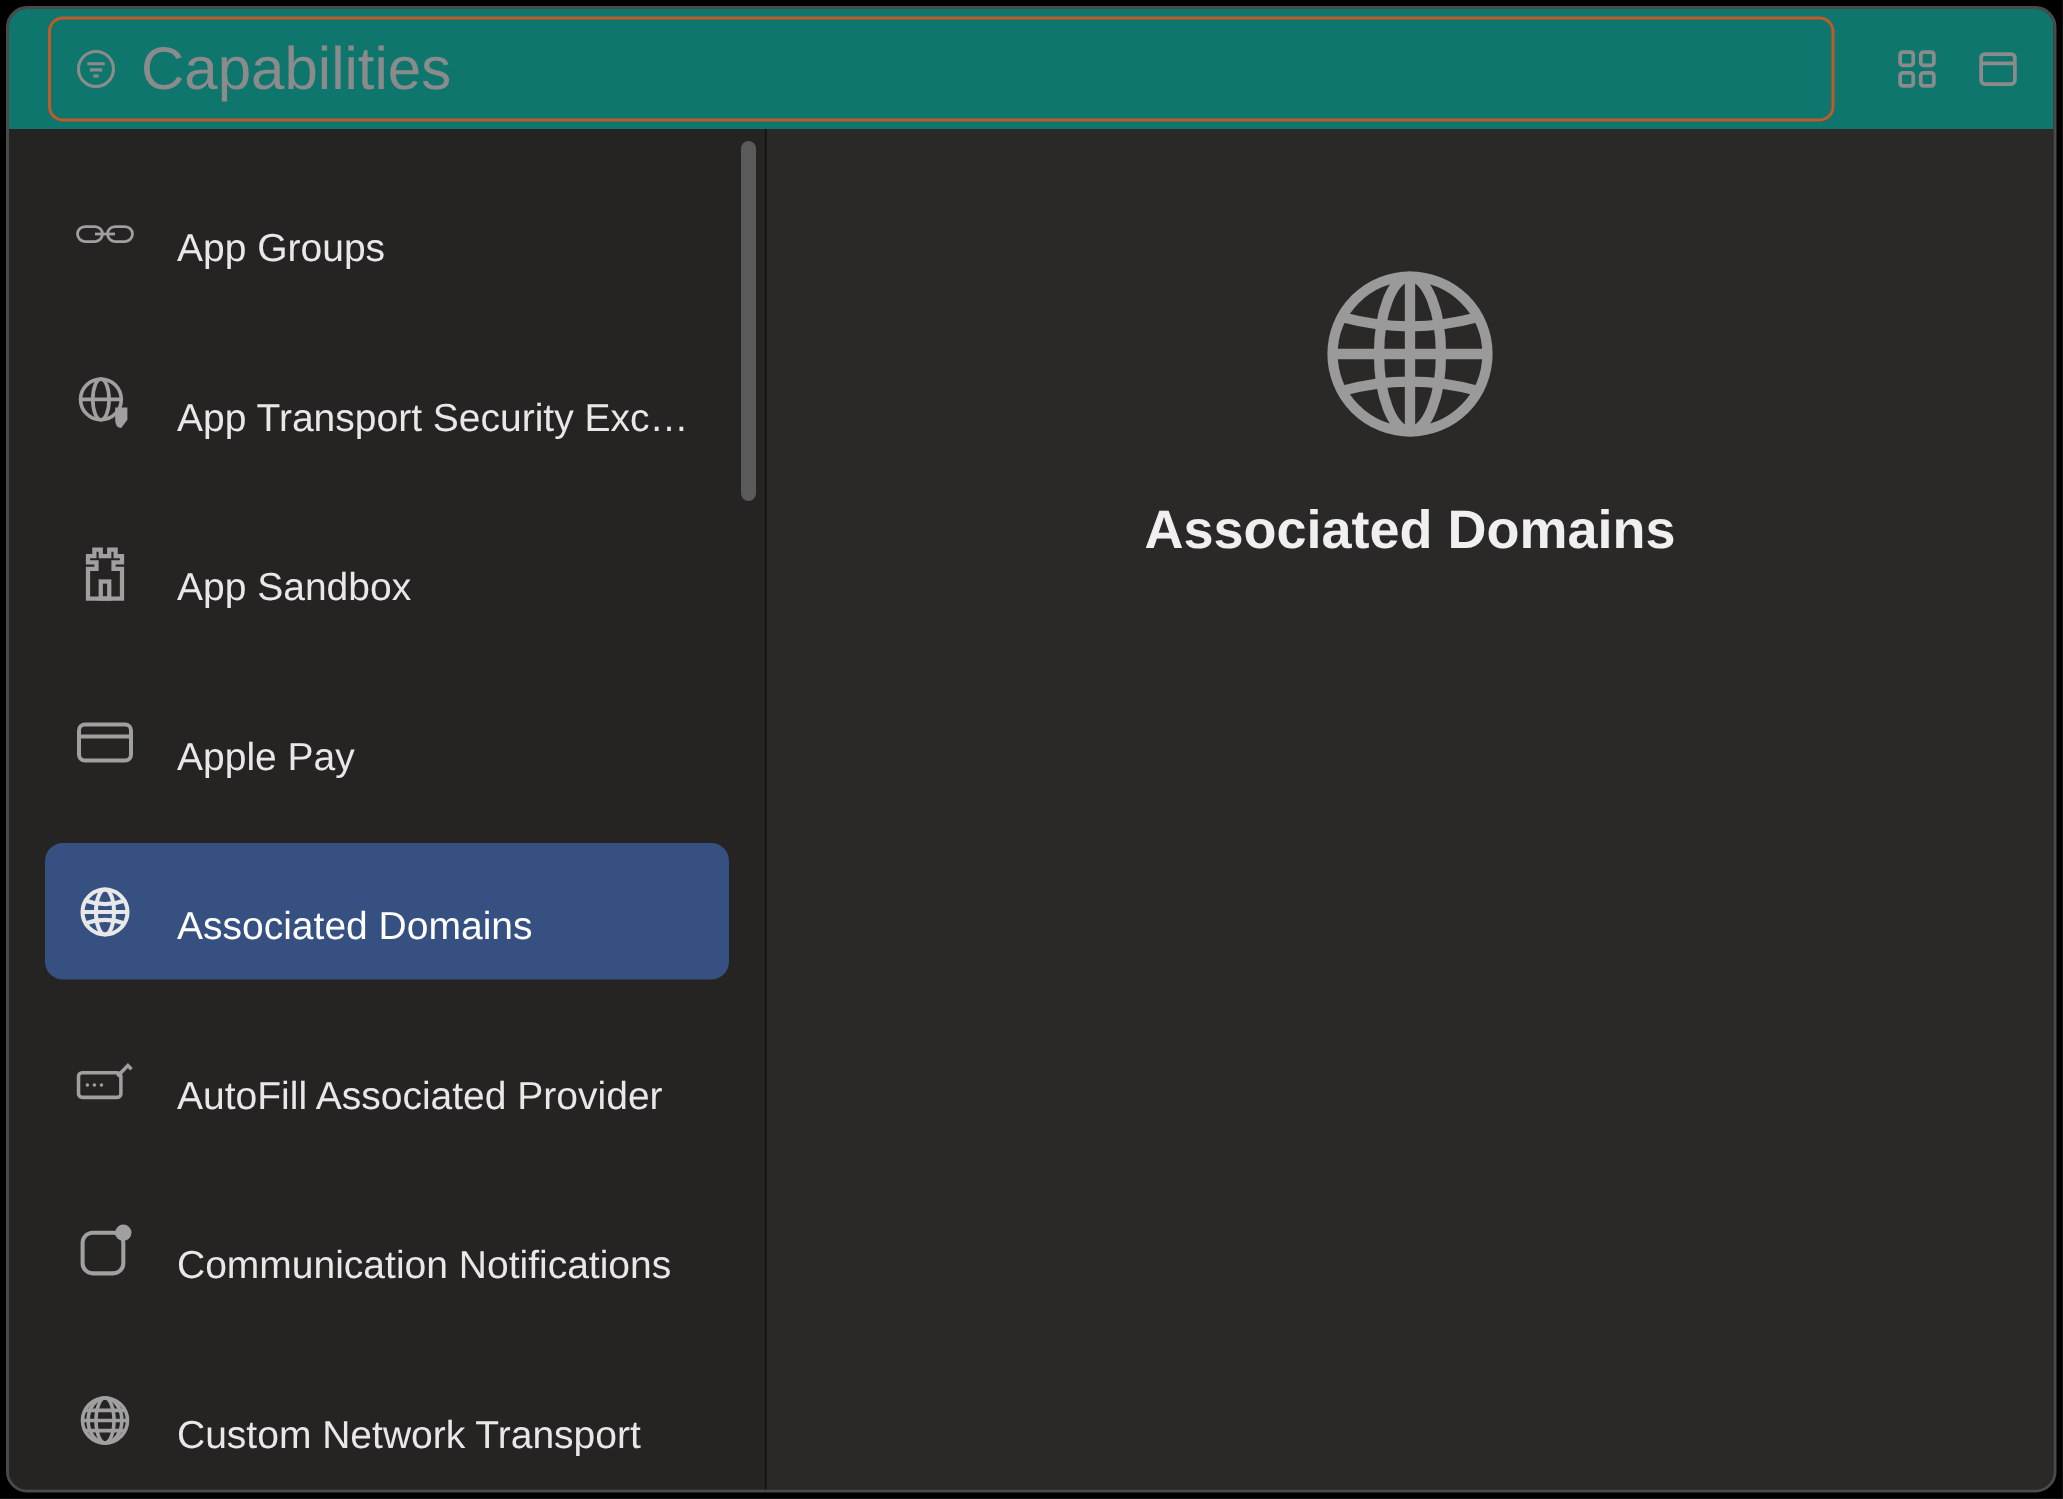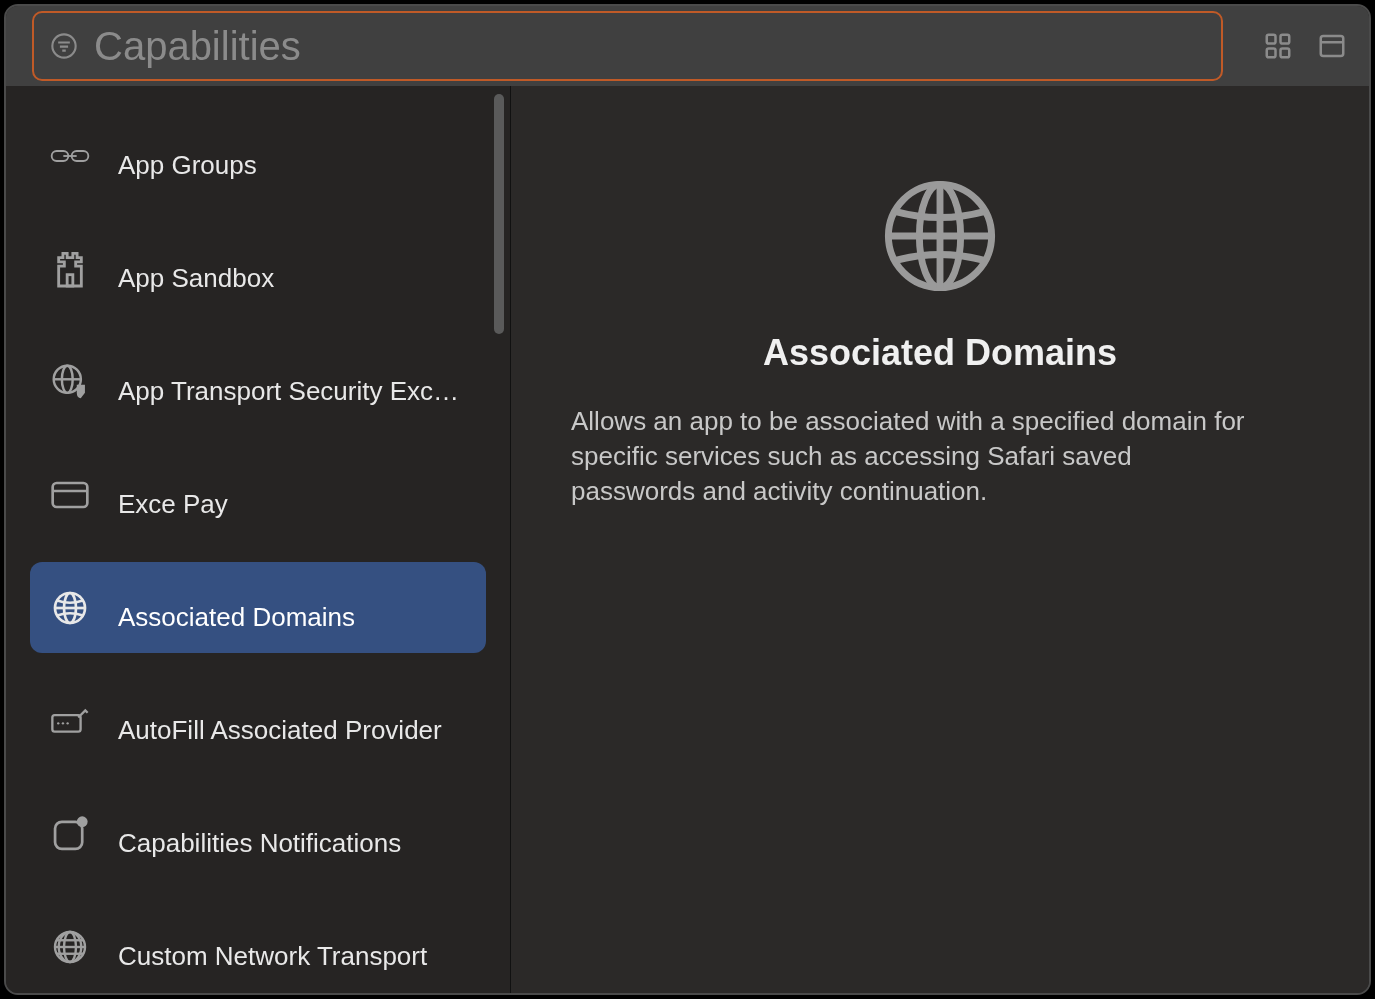--- a/index.html
+++ b/index.html
@@ -19,21 +19,21 @@
     display: flex;
     flex-direction: column;
   }
   
   .header {
     height: 80px;
     display: flex;
     align-items: center;
     padding: 0 20px 0 26px;
     gap: 28px;
-    background: #404040;
+    background: #0f766e;
   }
   .search-field {
     flex: 1;
     height: 70px;
     border: 2px solid #c05a27;
     border-radius: 10px;
     display: flex;
     align-items: center;
     padding: 0 14px;
     gap: 14px;
@@ -193,48 +193,48 @@
               <rect x="2" y="6" width="20" height="12" rx="6"></rect>
               <rect x="26" y="6" width="20" height="12" rx="6"></rect>
               <line x1="16" y1="12" x2="32" y2="12"></line>
             </svg>
           </span>
           <span class="label">App Groups</span>
         </div>
 
         <div class="item">
           <span class="icon">
-            <svg viewBox="0 0 24 28" width="34" height="40" fill="none" stroke="currentColor" stroke-width="2">
-              <path d="M4 26 V12 H8 V9 H4 V6 H7 V3 H10 V6 H14 V3 H17 V6 H20 V9 H16 V12 H20 V26 Z"></path>
-              <rect x="10" y="18" width="4" height="8"></rect>
-            </svg>
-          </span>
-          <span class="label">App Sandbox</span>
-        </div>
-
-        <div class="item">
-          <span class="icon">
             <svg viewBox="0 0 28 28" width="38" height="38" fill="none" stroke="currentColor" stroke-width="1.8">
               <circle cx="12" cy="12" r="10"></circle>
               <ellipse cx="12" cy="12" rx="4" ry="10"></ellipse>
               <line x1="2" y1="12" x2="22" y2="12"></line>
               <path d="M19 16 L25 16 L25 22 Q22 26 22 26 Q19 26 19 22 Z" fill="currentColor" stroke="none"></path>
             </svg>
           </span>
           <span class="label">App Transport Security Exce…</span>
         </div>
 
         <div class="item">
           <span class="icon">
+            <svg viewBox="0 0 24 28" width="34" height="40" fill="none" stroke="currentColor" stroke-width="2">
+              <path d="M4 26 V12 H8 V9 H4 V6 H7 V3 H10 V6 H14 V3 H17 V6 H20 V9 H16 V12 H20 V26 Z"></path>
+              <rect x="10" y="18" width="4" height="8"></rect>
+            </svg>
+          </span>
+          <span class="label">App Sandbox</span>
+        </div>
+
+        <div class="item">
+          <span class="icon">
             <svg viewBox="0 0 30 22" width="40" height="30" fill="none" stroke="currentColor" stroke-width="2">
               <rect x="2" y="2" width="26" height="18" rx="3"></rect>
               <line x1="2" y1="8" x2="28" y2="8"></line>
             </svg>
           </span>
-          <span class="label">Exce Pay</span>
+          <span class="label">Apple Pay</span>
         </div>
 
         <div class="item selected">
           <span class="icon">
             <svg viewBox="0 0 24 24" width="36" height="36" fill="none" stroke="currentColor" stroke-width="1.8">
               <circle cx="12" cy="12" r="10"></circle>
               <ellipse cx="12" cy="12" rx="4" ry="10"></ellipse>
               <line x1="2" y1="12" x2="22" y2="12"></line>
               <path d="M3.5 7 Q12 10 20.5 7"></path>
               <path d="M3.5 17 Q12 14 20.5 17"></path>
@@ -257,21 +257,21 @@
         </div>
 
 
         <div class="item">
           <span class="icon">
             <svg viewBox="0 0 28 28" width="38" height="38" fill="none" stroke="currentColor" stroke-width="2">
               <rect x="3" y="5" width="20" height="20" rx="5"></rect>
               <circle cx="23" cy="5" r="4" fill="currentColor" stroke="none"></circle>
             </svg>
           </span>
-          <span class="label">Capabilities Notifications</span>
+          <span class="label">Communication Notifications</span>
         </div>
 
         <div class="item">
           <span class="icon">
             <svg viewBox="0 0 24 24" width="36" height="36" fill="none" stroke="currentColor" stroke-width="1.6">
               <circle cx="12" cy="12" r="10"></circle>
               <ellipse cx="12" cy="12" rx="4" ry="10"></ellipse>
               <ellipse cx="12" cy="12" rx="7.5" ry="10"></ellipse>
               <line x1="2" y1="12" x2="22" y2="12"></line>
               <line x1="3" y1="7.5" x2="21" y2="7.5"></line>
@@ -290,17 +290,16 @@
         <svg viewBox="0 0 24 24" width="118" height="118" fill="none" stroke="currentColor" stroke-width="1.4">
           <circle cx="12" cy="12" r="10.5"></circle>
           <ellipse cx="12" cy="12" rx="4.2" ry="10.5"></ellipse>
           <line x1="1.5" y1="12" x2="22.5" y2="12"></line>
           <line x1="12" y1="1.5" x2="12" y2="22.5"></line>
           <path d="M2.8 7 Q12 9.5 21.2 7"></path>
           <path d="M2.8 17 Q12 14.5 21.2 17"></path>
         </svg>
       </span>
       <h1>Associated Domains</h1>
-      <p>Allows an app to be associated with a specified domain for specific services such as accessing Safari saved passwords and activity continuation.</p>
     </div>
   </div>
 
 </div>
 
 </body></html>

